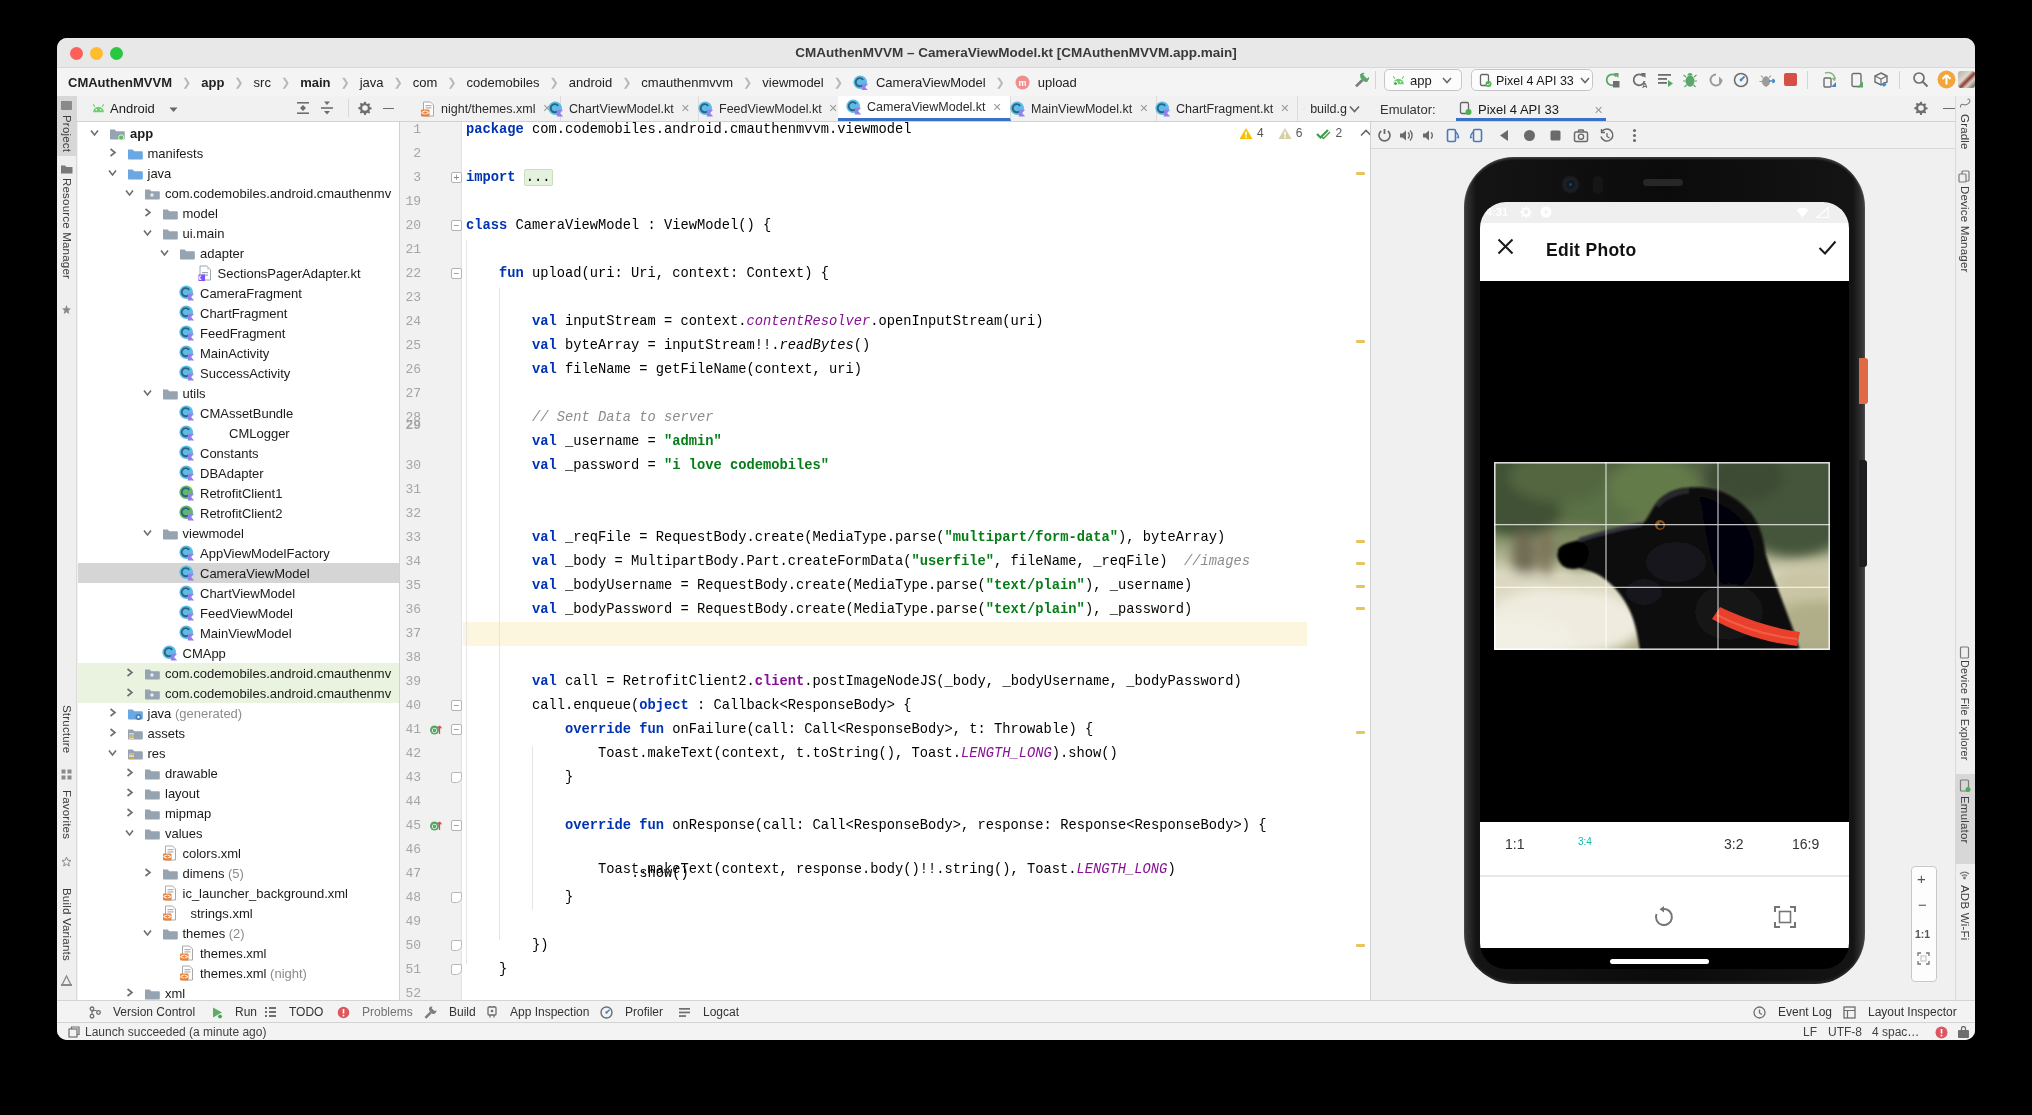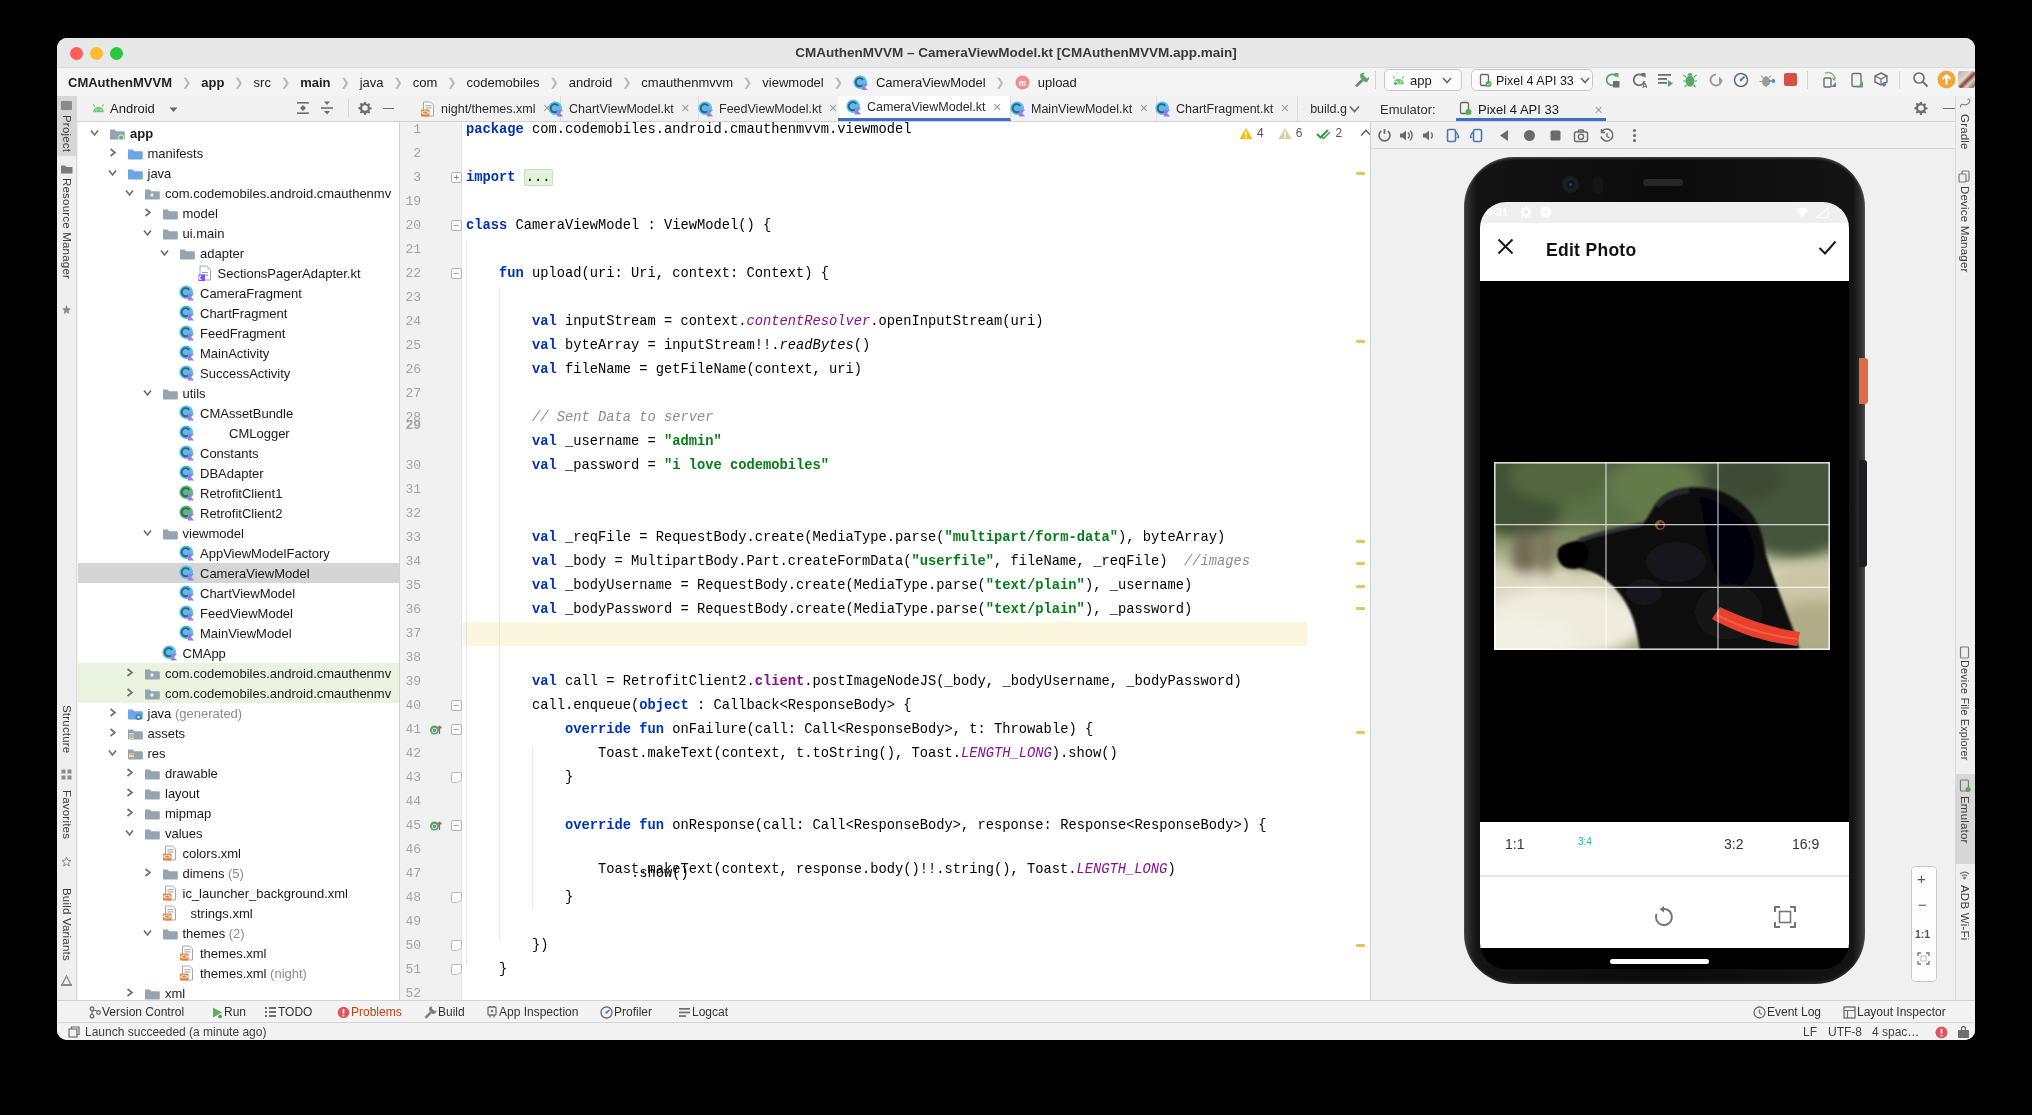--- a/index.html
+++ b/index.html
@@ -48,21 +48,21 @@
 
 .tab{position:absolute;top:58px;height:25px;display:flex;align-items:center;font-size:12.5px;color:#2b2b2b;gap:5px;padding:0 8px;border-right:1px solid #dddcdd;}
 .tabx{color:#9a9a9a;font-size:11px;margin-left:2px;}
 .seltab{background:#fff;border-bottom:3px solid #3a71c8;}
 
 #emu{position:absolute;left:1313px;top:84px;width:585px;height:878px;background:#f1f0f1;border-left:1px solid #d2d1d2;}
 #emutools{position:absolute;left:0;top:0;width:100%;height:27px;background:#f2f1f2;border-bottom:1px solid #d8d7d8;}
 
 #toolrow{position:absolute;left:0;top:962px;width:100%;height:22px;background:#f4f3f4;border-top:1px solid #d4d3d4;font-size:12px;color:#333;}
 #statusrow{position:absolute;left:0;top:984px;width:100%;height:18px;background:#f4f3f4;border-top:1px solid #d4d3d4;font-size:12px;color:#404040;}
-.titem{position:absolute;top:0;height:22px;display:flex;align-items:center;gap:1px;}
+.titem{position:absolute;top:0;height:22px;display:flex;align-items:center;gap:12px;}
 svg{display:block;}
 </style></head><body>
 <div id="win">
     <div id="titlebar">
       <div class="tl" style="left:13px;background:#ff5f57;"></div>
       <div class="tl" style="left:33px;background:#febc2e;"></div>
       <div class="tl" style="left:53px;background:#28c840;"></div>
       <div id="title">CMAuthenMVVM – CameraViewModel.kt [CMAuthenMVVM.app.main]</div>
     </div>
     <div id="crumbbar">
@@ -1239,21 +1239,21 @@
           <rect x="5" y="9" width="7" height="2" fill="#6e6e6e"></rect>
         </svg>
         <span style="color:#333;">TODO</span>
       </div>
       <div class="titem" style="left:280px;">
         <svg width="13" height="13" viewBox="0 0 13 13">
           <circle cx="6.5" cy="6.5" r="5.8" fill="#db5860"></circle>
           <rect x="5.7" y="3" width="1.6" height="4.5" fill="#fff"></rect>
           <rect x="5.7" y="8.8" width="1.6" height="1.6" fill="#fff"></rect>
         </svg>
-        <span style="color:#c2410c;">Problems</span>
+        <span style="color:#737373;">Problems</span>
       </div>
       <div class="titem" style="left:366px;">
         <svg width="14" height="14" viewBox="0 0 14 14">
           <path d="M1.5 12 L7 6.5 L8.8 8.3 L3.3 13.8 z" fill="#7d7d7d"></path>
           <path d="M6 3 q1.6-2 4-1.2 q-1.2 0.4-1.4 1.4 l2.9 2.9 q1.2-0.2 1.8-1.3 q0.5 2.4-1.3 3.7 q-1.3 0.8-2.7 0.2 L6.5 6 q-0.5-1.4-0.5-3z" fill="#7d7d7d"></path>
         </svg>
         <span style="color:#333;">Build</span>
       </div>
       <div class="titem" style="left:429px;">
         <svg width="12" height="13" viewBox="0 0 12 13">

